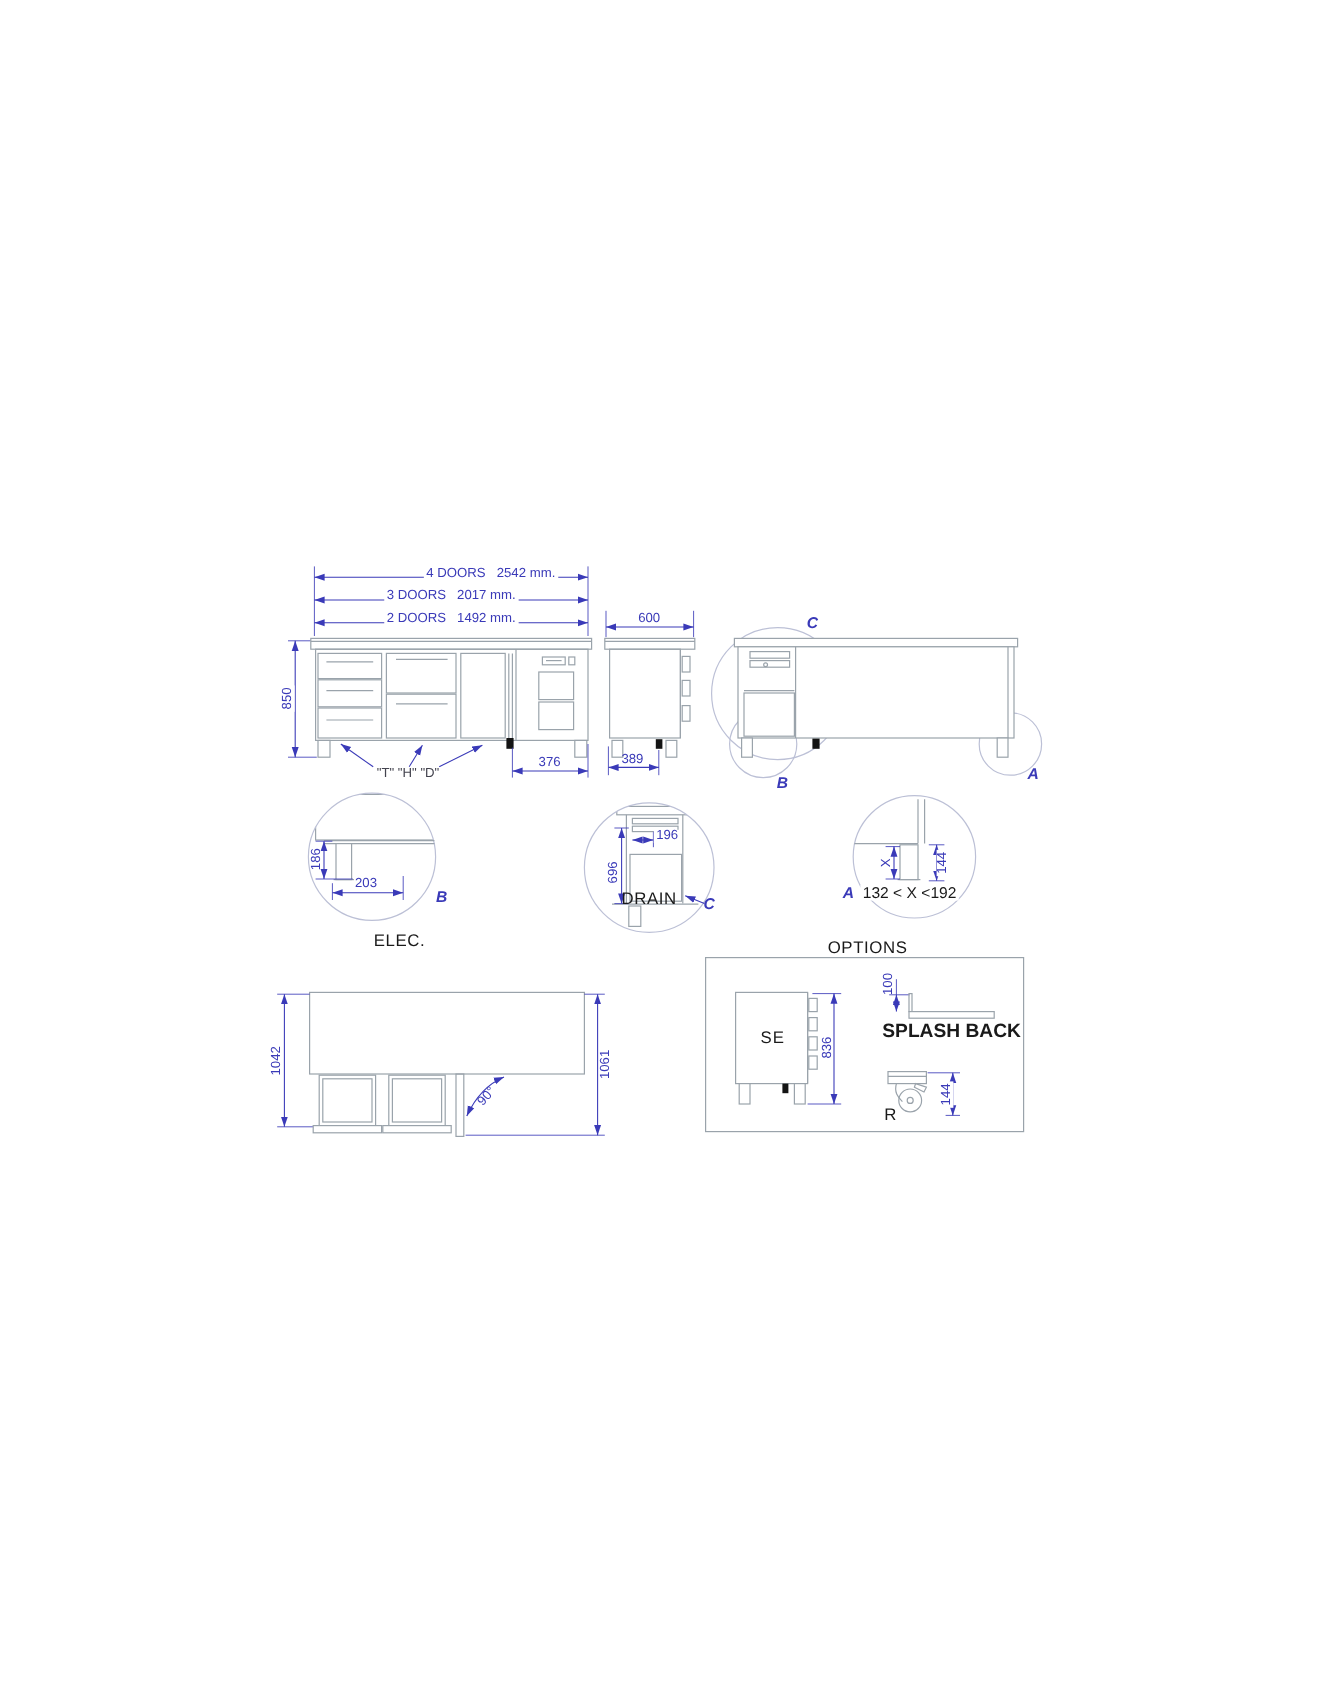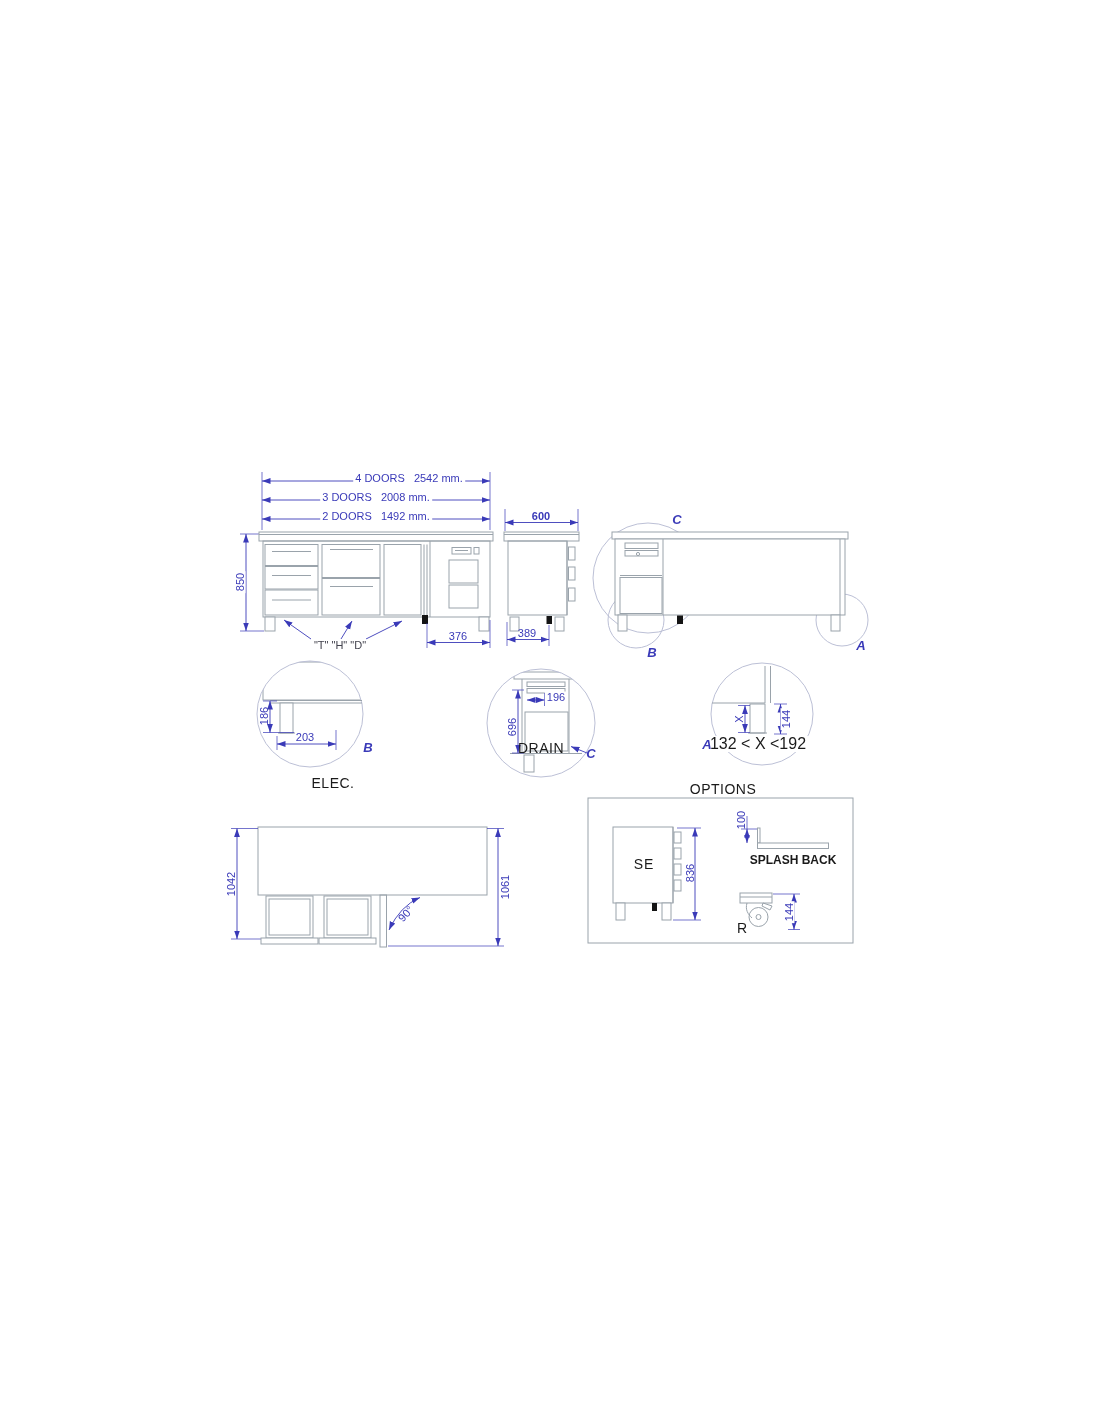--- a/index.html
+++ b/index.html
@@ -242,53 +242,53 @@
     <path class="o" d="M763,903 L772,906 L770,910 L762,906 Z"></path>
     <circle class="o" cx="758.5" cy="917" r="9.5"></circle>
     <circle class="o" cx="758.5" cy="917" r="2.5"></circle>
     <line class="dt" x1="773" y1="894" x2="800" y2="894"></line>
     <line class="dt" x1="788" y1="929.5" x2="800" y2="929.5"></line>
     <line class="d" x1="794" y1="894" x2="794" y2="929.5" marker-start="url(#ab)" marker-end="url(#ab)"></line>
   </g>
 </svg>
 
 <span class="t bg" style="left:376px;top:478px;margin-left:33px;">4 DOORS   2542 mm.</span>
-<span class="t bg" style="left:376px;top:497px;">3 DOORS   2008 mm.</span>
+<span class="t bg" style="left:376px;top:497px;">3 DOORS   2017 mm.</span>
 <span class="t bg" style="left:376px;top:516px;">2 DOORS   1492 mm.</span>
 <span class="t rot bg" style="left:240px;top:582px;">850</span>
 <span class="t" style="left:458px;top:636px;">376</span>
 <span class="t bg dark" style="left:340px;top:645px;">"T" "H" "D"</span>
 
-<span class="t" style="left:541px;top:516px;font-weight:bold;">600</span>
+<span class="t" style="left:541px;top:516px;">600</span>
 <span class="t" style="left:527px;top:633px;text-align:right;">389</span>
 
 <span class="t ital" style="left:677px;top:519px;">C</span>
 <span class="t ital" style="left:652px;top:652px;">B</span>
 <span class="t ital" style="left:861px;top:645px;">A</span>
 
 <span class="t rot" style="left:264px;top:716px;">186</span>
 <span class="t" style="left:305px;top:737px;">203</span>
 <span class="t ital" style="left:368px;top:747px;">B</span>
 <span class="t cap" style="left:308px;top:783px;margin-left:25px;">ELEC.</span>
 
 <span class="t bg" style="left:556px;top:697px;">196</span>
 <span class="t rot" style="left:512px;top:727px;">696</span>
 <span class="t ital" style="left:591px;top:753px;">C</span>
 <span class="t cap" style="left:541px;top:748px;">DRAIN</span>
 
 <span class="t rot" style="left:739px;top:719px;">X</span>
 <span class="t rot bg" style="left:786px;top:719px;">144</span>
-<span class="t bg blkt" style="left:758px;top:744px;font-size:16px;">132 &lt; X &lt;192</span>
+<span class="t bg blkt" style="left:758px;top:744px;font-size:13px;">132 &lt; X &lt;192</span>
 <span class="t ital" style="left:707px;top:744px;">A</span>
 
 <span class="t rot" style="left:231px;top:884px;">1042</span>
 <span class="t rot" style="left:505px;top:887px;">1061</span>
 <span class="t" style="left:406px;top:914px;transform:translate(-50%,-50%) rotate(-48deg);">90°</span>
 
 <span class="t cap" style="left:723px;top:789px;">OPTIONS</span>
 <span class="t big" style="left:644px;top:864px;">SE</span>
 <span class="t rot" style="left:690px;top:873px;">836</span>
 <span class="t rot" style="left:741px;top:820px;">100</span>
-<span class="t blkt bold" style="left:793px;top:860px;font-size:12px;">SPLASH BACK</span>
+<span class="t blkt bold" style="left:793px;top:860px;font-size:16px;">SPLASH BACK</span>
 <span class="t rot bg" style="left:789px;top:912px;">144</span>
 <span class="t blkt" style="left:742px;top:928px;font-size:14px;">R</span>
 
 </div>
 
 </body></html>

